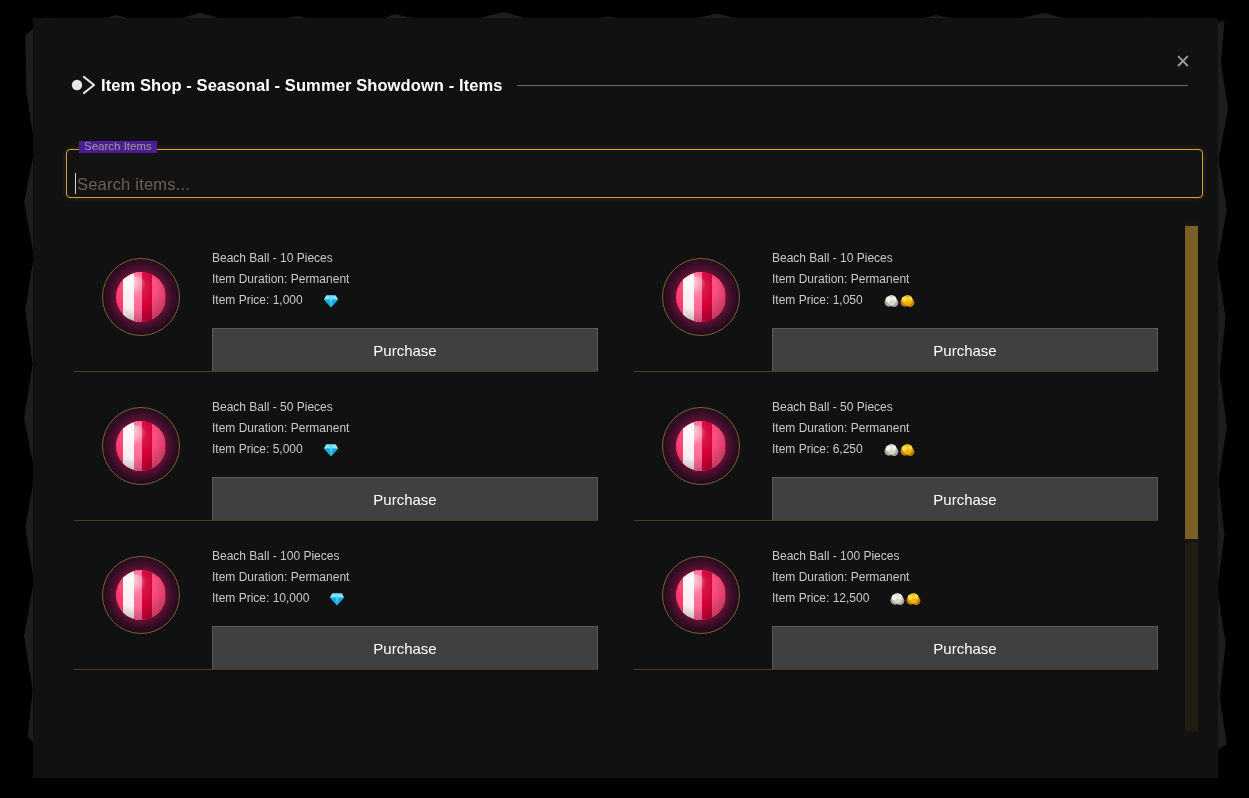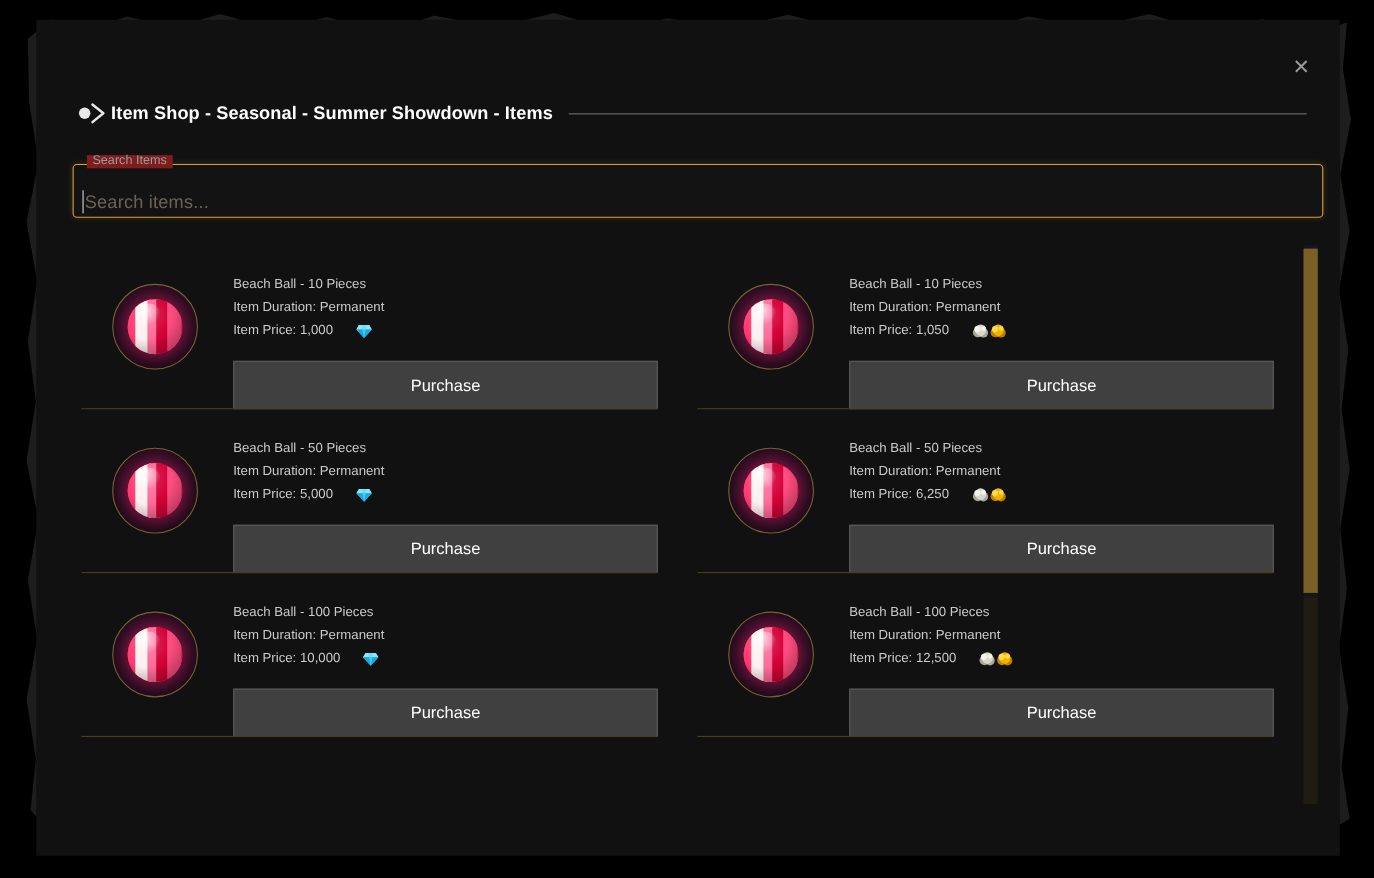--- a/index.html
+++ b/index.html
@@ -73,21 +73,21 @@
     font-size: 19px;
     line-height: 1;
     cursor: pointer;
     user-select: none;
   }
 
   
   .header {
     position: absolute;
     left: 34px;
-    top: 72px;
+    top: 54px;
     right: 30px;
     display: flex;
     align-items: center;
     gap: 0;
   }
 
   .header-icon {
     width: 34px;
     height: 26px;
     flex: 0 0 auto;
@@ -127,21 +127,21 @@
     border: 1.6px solid #d9a13b;
     border-radius: 4px;
     background: #131313;
     box-shadow: 0 0 6px rgba(217,161,59,0.18);
   }
 
   .search-legend {
     position: absolute;
     left: 13px;
     top: -8px;
-    background: #7f1d1d;
+    background: #4c1d95;
     padding: 0 5px;
     color: #9b9b9b;
     font-size: 11.5px;
     line-height: 1;
   }
 
   .search-input-area {
     position: absolute;
     left: 9px;
     top: 10px;

